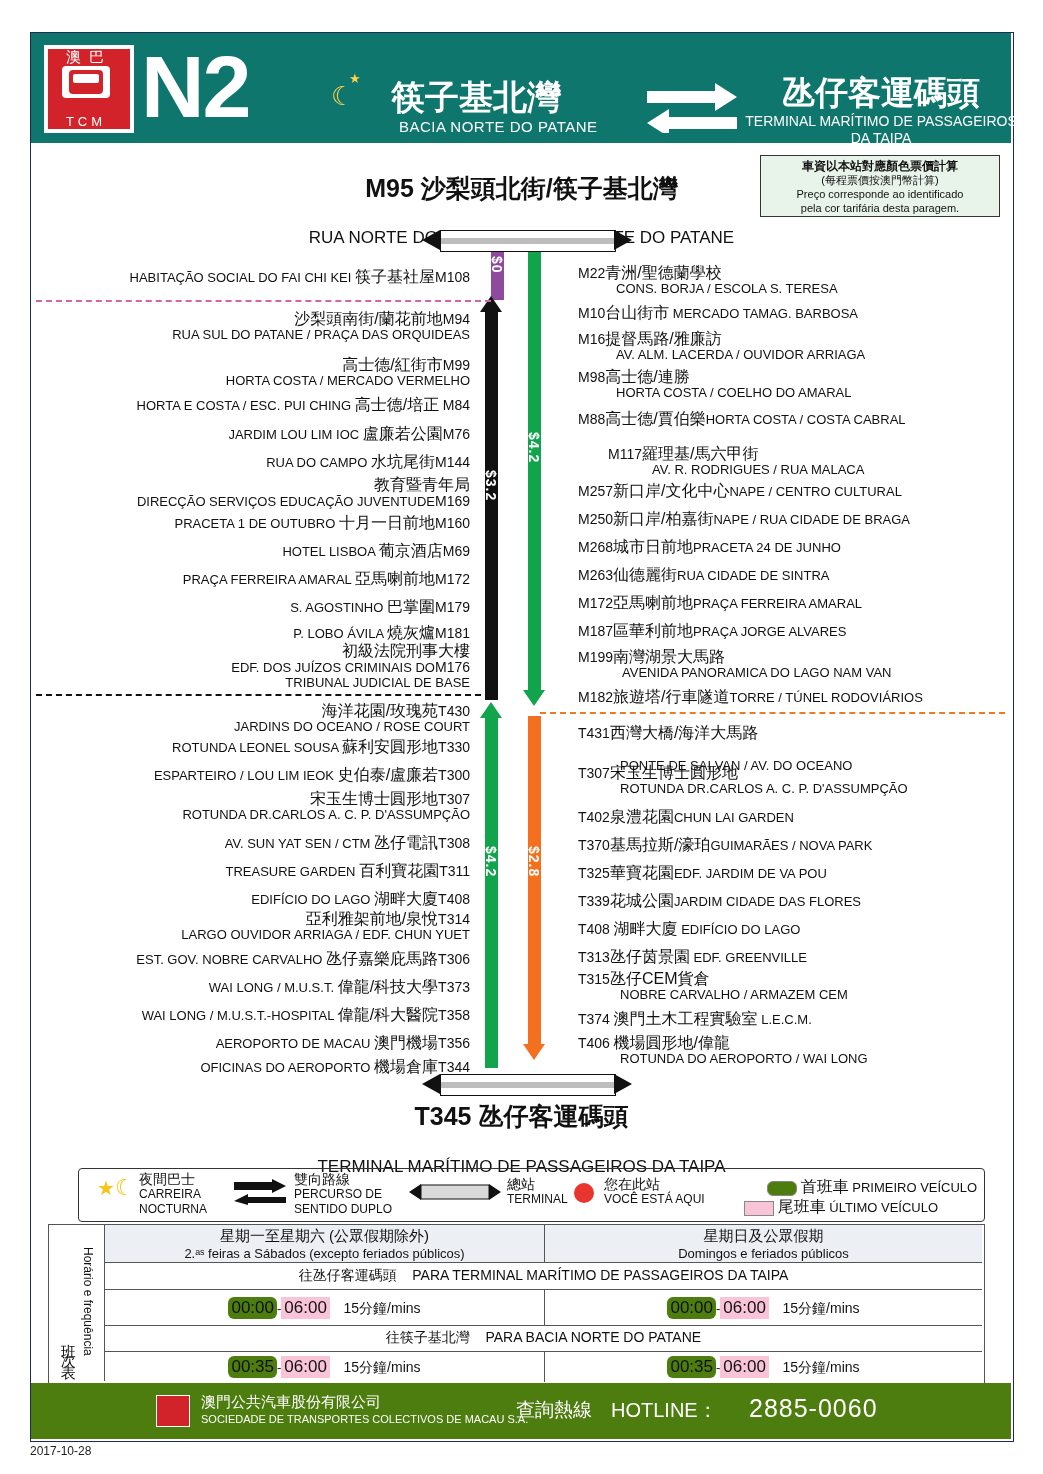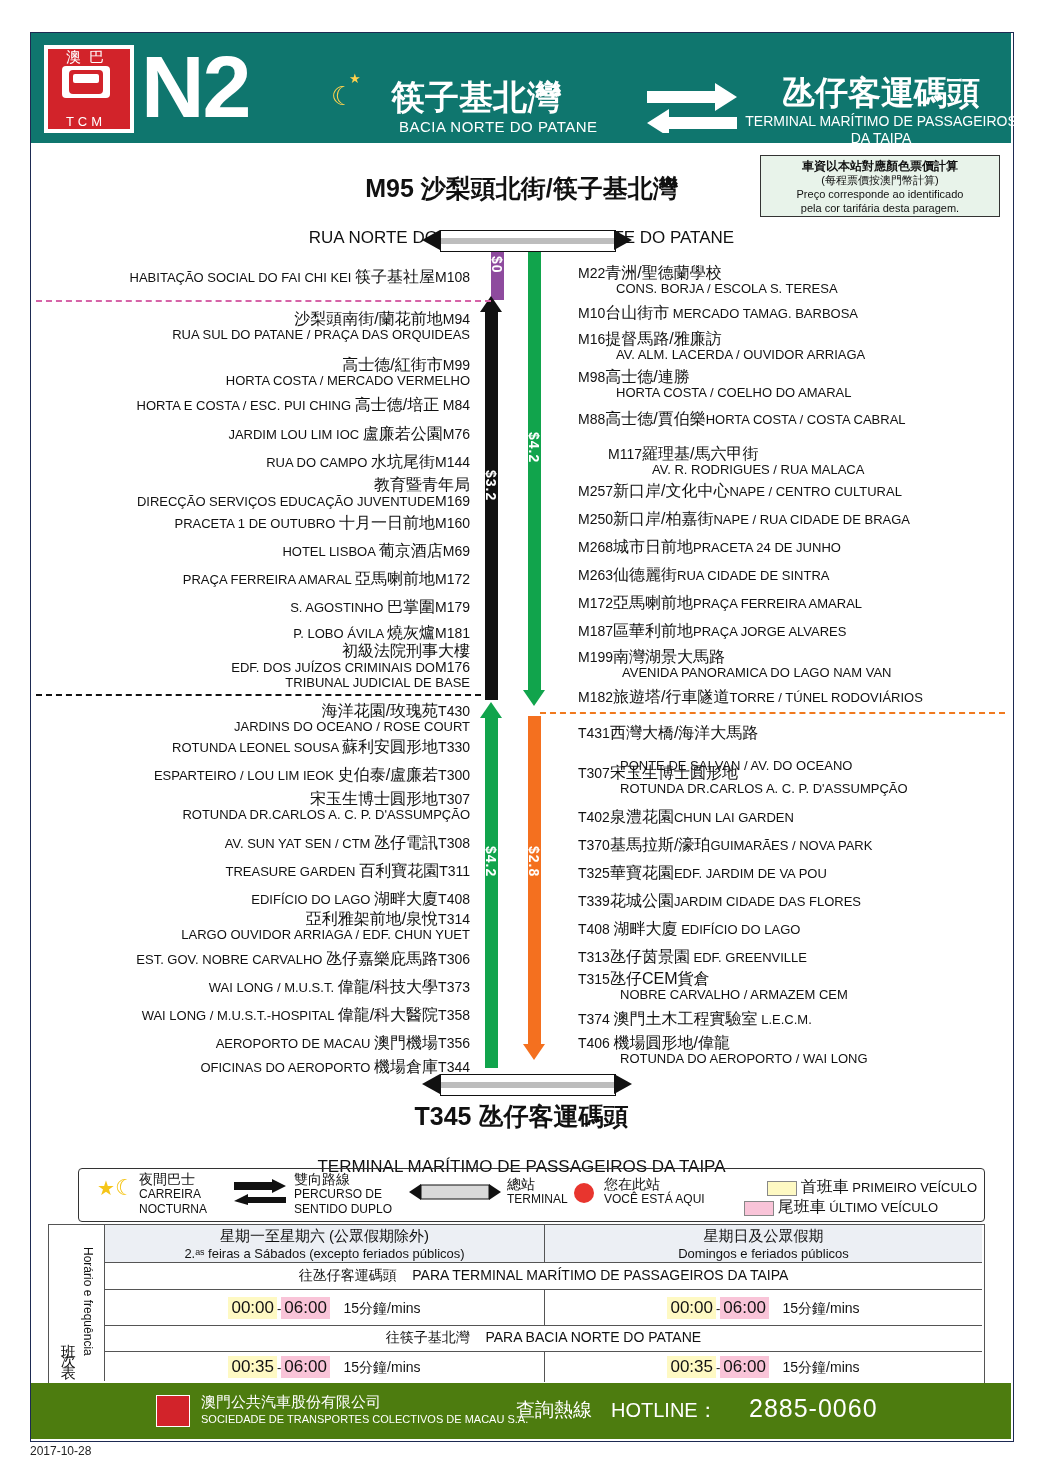--- a/index.html
+++ b/index.html
@@ -48,21 +48,21 @@
   .dashorange{position:absolute;border-top:2px dashed #f07a1f;}
   
   .legend{position:absolute;left:78px;top:1168px;width:905px;height:52px;border:1px solid #333;border-radius:4px;font-size:12px;}
   .lg{position:absolute;}
   .swatch{display:inline-block;width:28px;height:13px;vertical-align:middle;border:1px solid #888;}
   
   .tbl{position:absolute;left:48px;top:1224px;width:935px;height:158px;border:1px solid #555;font-size:13px;}
   .tcell{position:absolute;box-sizing:border-box;}
   .vtxt{writing-mode:vertical-rl;text-orientation:mixed;}
   .time{display:inline-block;padding:1px 3px;font-size:17px;}
-  .tblue{background:#fef9c3;}
+  .tblue{background:#4d7c0f;border-radius:6px;}
   .tpink{background:#f9c4d8;}
   
   .footer{position:absolute;left:31px;top:1383px;width:980px;height:56px;background:#4d7c0f;color:#fff;}
   .date{position:absolute;left:30px;top:1444px;font-size:12px;color:#222;}
 </style>
 </head>
 <body>
 
 <div id="sheet">
   <div class="frame"></div>

